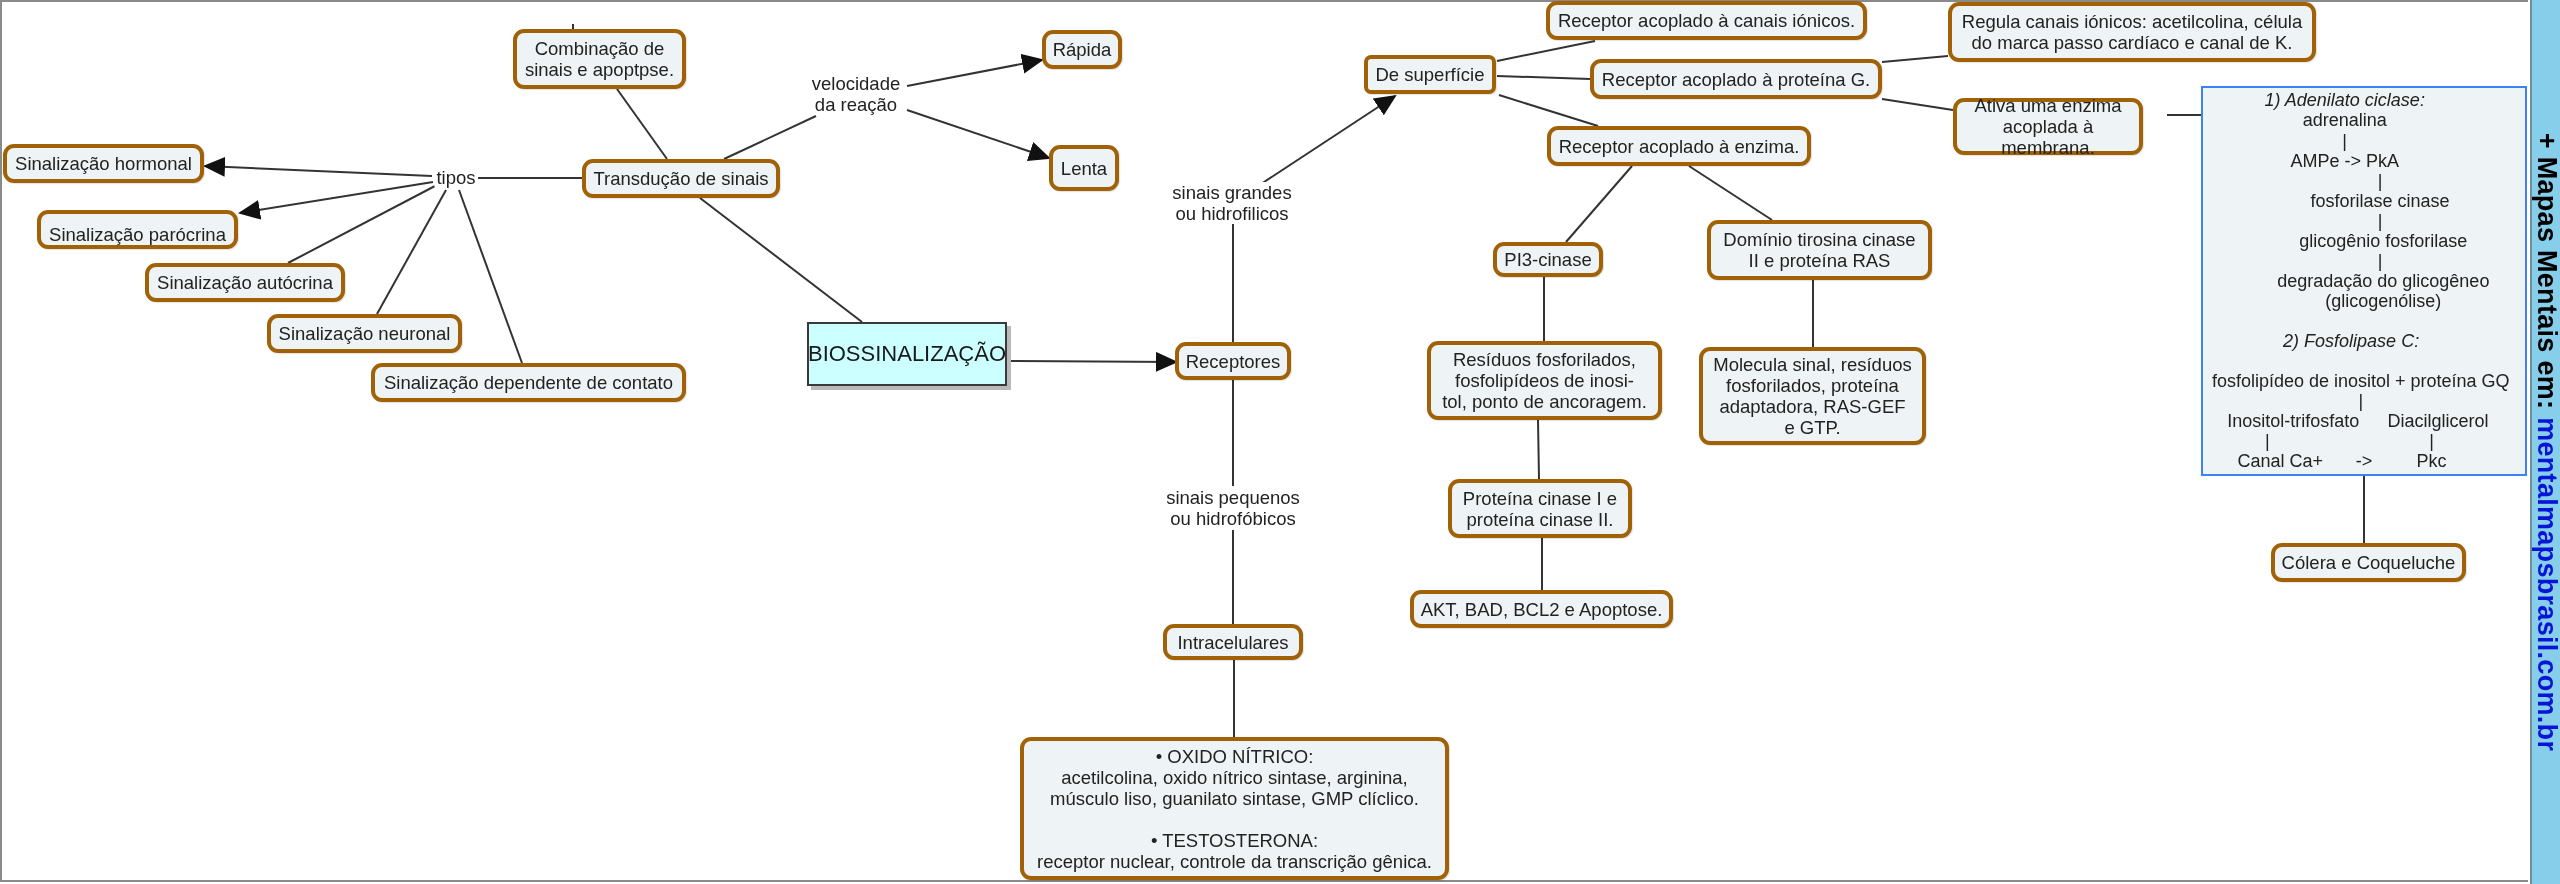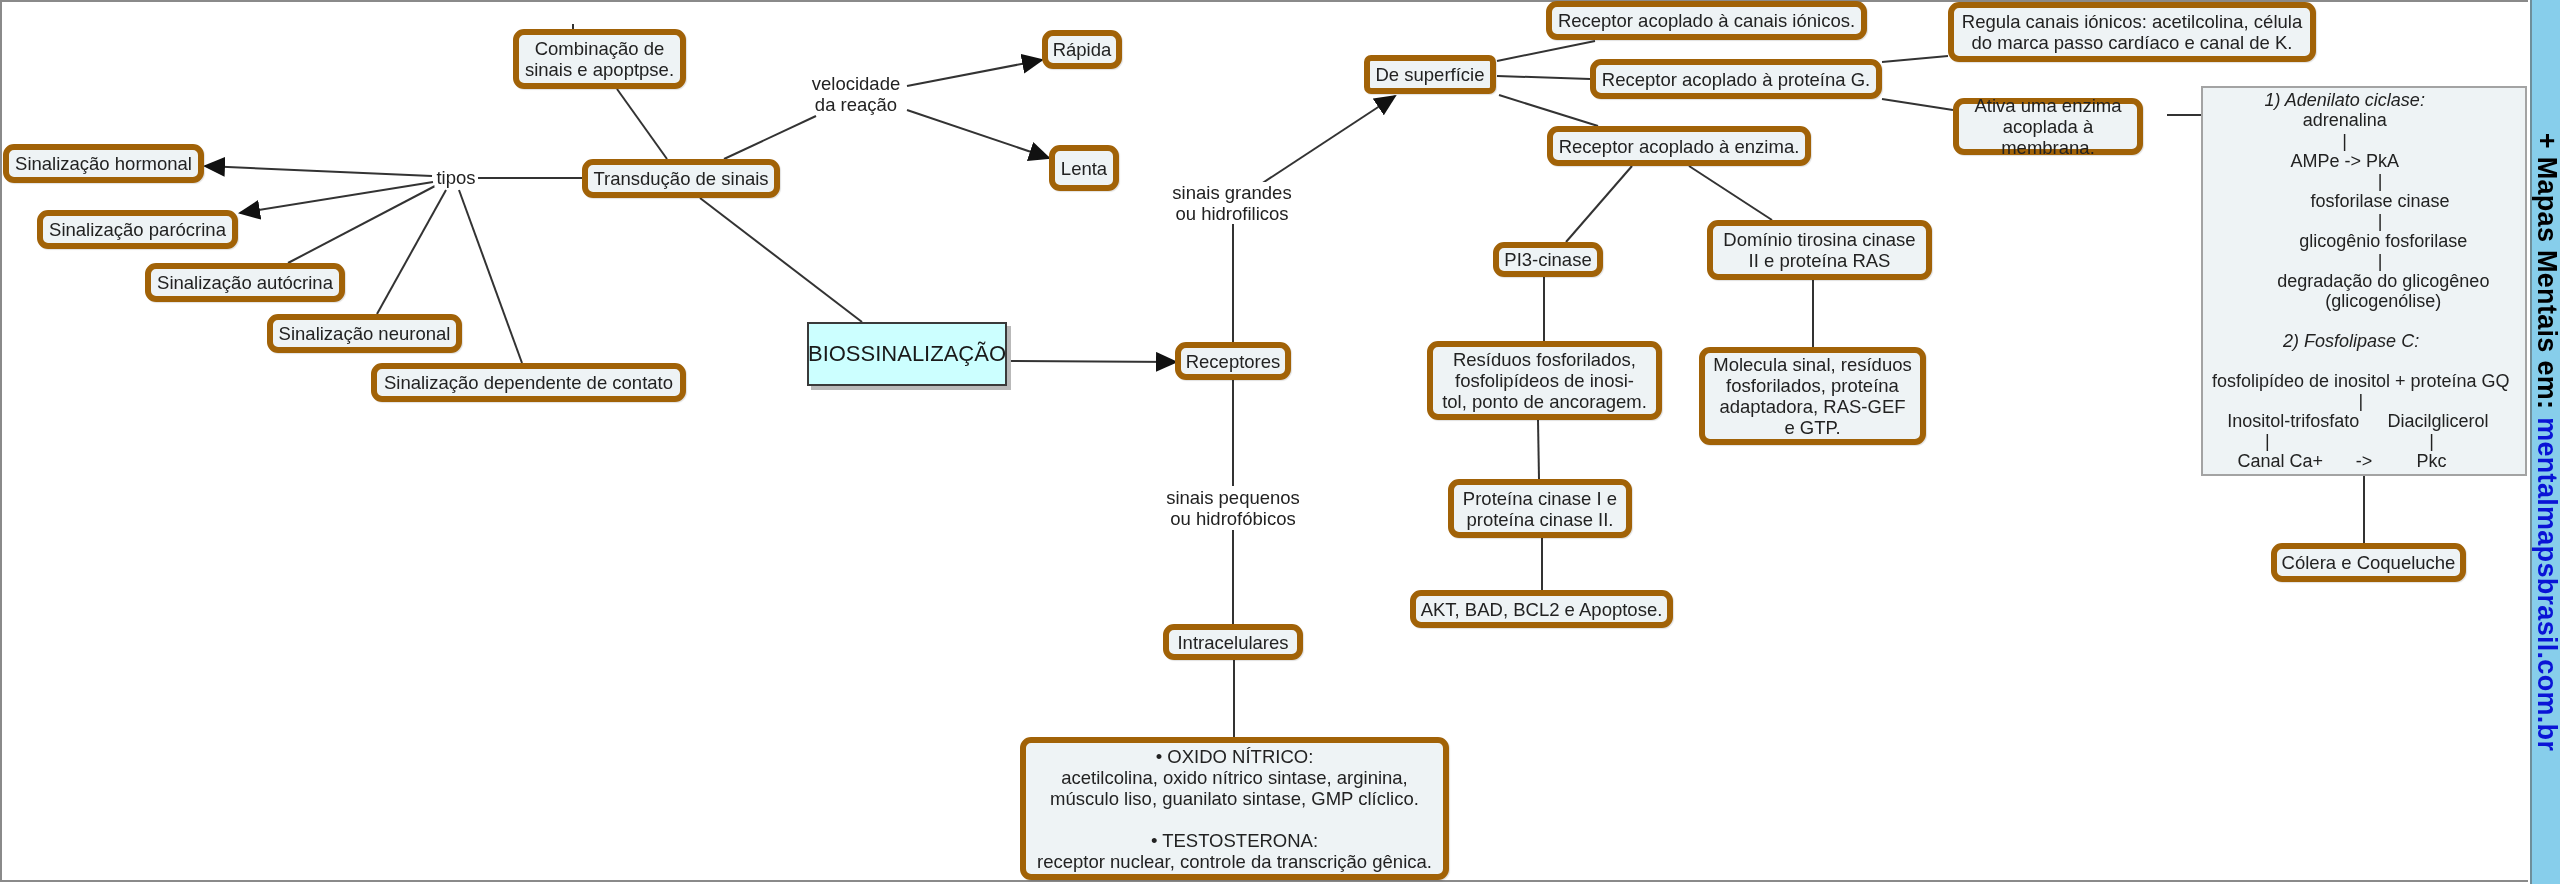--- a/index.html
+++ b/index.html
@@ -3,31 +3,31 @@
 <meta charset="utf-8">
 <style>
   html, body { margin: 0; padding: 0; }
   body { width: 2560px; height: 884px; position: relative; overflow: hidden; background: #ffffff;
          font-family: "Liberation Sans", sans-serif; color: #222; }
   #frame { position: absolute; left: 0; top: 0; width: 2528px; height: 882px;
            border-top: 2px solid #8a8a8a; border-left: 2px solid #8a8a8a; border-bottom: 2px solid #8a8a8a;
            box-sizing: border-box; background: #fff; }
   #edges { position: absolute; left: 0; top: 0; width: 2560px; height: 884px; }
   #edges line, #edges polyline { stroke: #333; stroke-width: 2; fill: none; }
-  .node { position: absolute; box-sizing: border-box; background: #eef3f5; border: 6px solid #a16207;
+  .node { position: absolute; box-sizing: border-box; background: #eef3f5; border: 4px solid #a16207;
           border-radius: 11px; display: flex; align-items: center; justify-content: center;
           text-align: center; font-size: 18.5px; line-height: 21px; color: #222; white-space: pre-line;
           box-shadow: 1px 1px 1px rgba(0,0,0,0.12); }
   .node span { display: block; }
   .label { position: absolute; text-align: center; font-size: 18.5px; line-height: 21px; color: #222;
            white-space: pre-line; background: #fff; padding: 0 2px; transform: translate(-50%, -50%); }
   .root { position: absolute; box-sizing: border-box; background: #ccffff; border: 2px solid #3a3a3a;
           display: flex; align-items: center; justify-content: center; font-size: 22px; color: #1a1a1a;
           box-shadow: 4px 4px 0 #b9b9b9; }
-  .bigbox { position: absolute; box-sizing: border-box; background: #eef3f5; border: 2px solid #a3a3a3;
+  .bigbox { position: absolute; box-sizing: border-box; background: #eef3f5; border: 2px solid #3b82f6;
             font-size: 18px; line-height: 20.5px; color: #222; text-align: right; }
   .bigbox .ln { position: absolute; white-space: pre; transform: translateX(-50%); }
   .bigbox .it { font-style: italic; }
   #sidebar { position: absolute; left: 2530px; top: 0; width: 30px; height: 884px; background: #87ceeb;
              border-left: 2px solid #6f8f9b; box-sizing: border-box; }
   #sidebar-text { position: absolute; left: 50%; top: 442px; transform: translate(-50%, -50%) rotate(90deg);
                   white-space: nowrap; font-family: "Liberation Sans", sans-serif; font-weight: bold;
                   font-size: 27px; letter-spacing: 0.3px; }
   #sidebar-text .plain { color: #000; }
   #sidebar-text .link { color: #0a14d6; }
@@ -76,21 +76,21 @@
   <line x1="2364" y1="476" x2="2364" y2="543"></line>
   <line x1="1632" y1="166" x2="1566" y2="242"></line>
   <line x1="1689" y1="166" x2="1772" y2="220"></line>
   <line x1="1544" y1="277" x2="1544" y2="341"></line>
   <line x1="1538" y1="420" x2="1539" y2="479"></line>
   <line x1="1542" y1="538" x2="1542" y2="590"></line>
   <line x1="1813" y1="280" x2="1813" y2="347"></line>
 </svg>
 
 <div class="node" style="left:3px;top:144px;width:201px;height:39px;"><span>Sinalização hormonal</span></div>
-<div class="node" style="left:37px;top:210px;width:201px;height:39px;"><span>Sinalização parócrina</span></div>
+<div class="node" style="left:37px;top:210px;width:201px;height:39px;align-items:flex-end;"><span>Sinalização parócrina</span></div>
 <div class="node" style="left:145px;top:263px;width:200px;height:39px;"><span>Sinalização autócrina</span></div>
 <div class="node" style="left:267px;top:314px;width:195px;height:39px;justify-content:center;"><span>Sinalização neuronal</span></div>
 <div class="node" style="left:371px;top:363px;width:315px;height:39px;"><span>Sinalização dependente de contato</span></div>
 <div class="label" style="left:456px;top:177px;text-align:center;">tipos</div>
 
 <div class="node" style="left:513px;top:29px;width:173px;height:60px;"><span>Combinação de
 sinais e apoptpse.</span></div>
 <div class="node" style="left:582px;top:159px;width:198px;height:39px;"><span>Transdução de sinais</span></div>
 <div class="label" style="left:856px;top:94px;">velocidade
 da reação</div>

